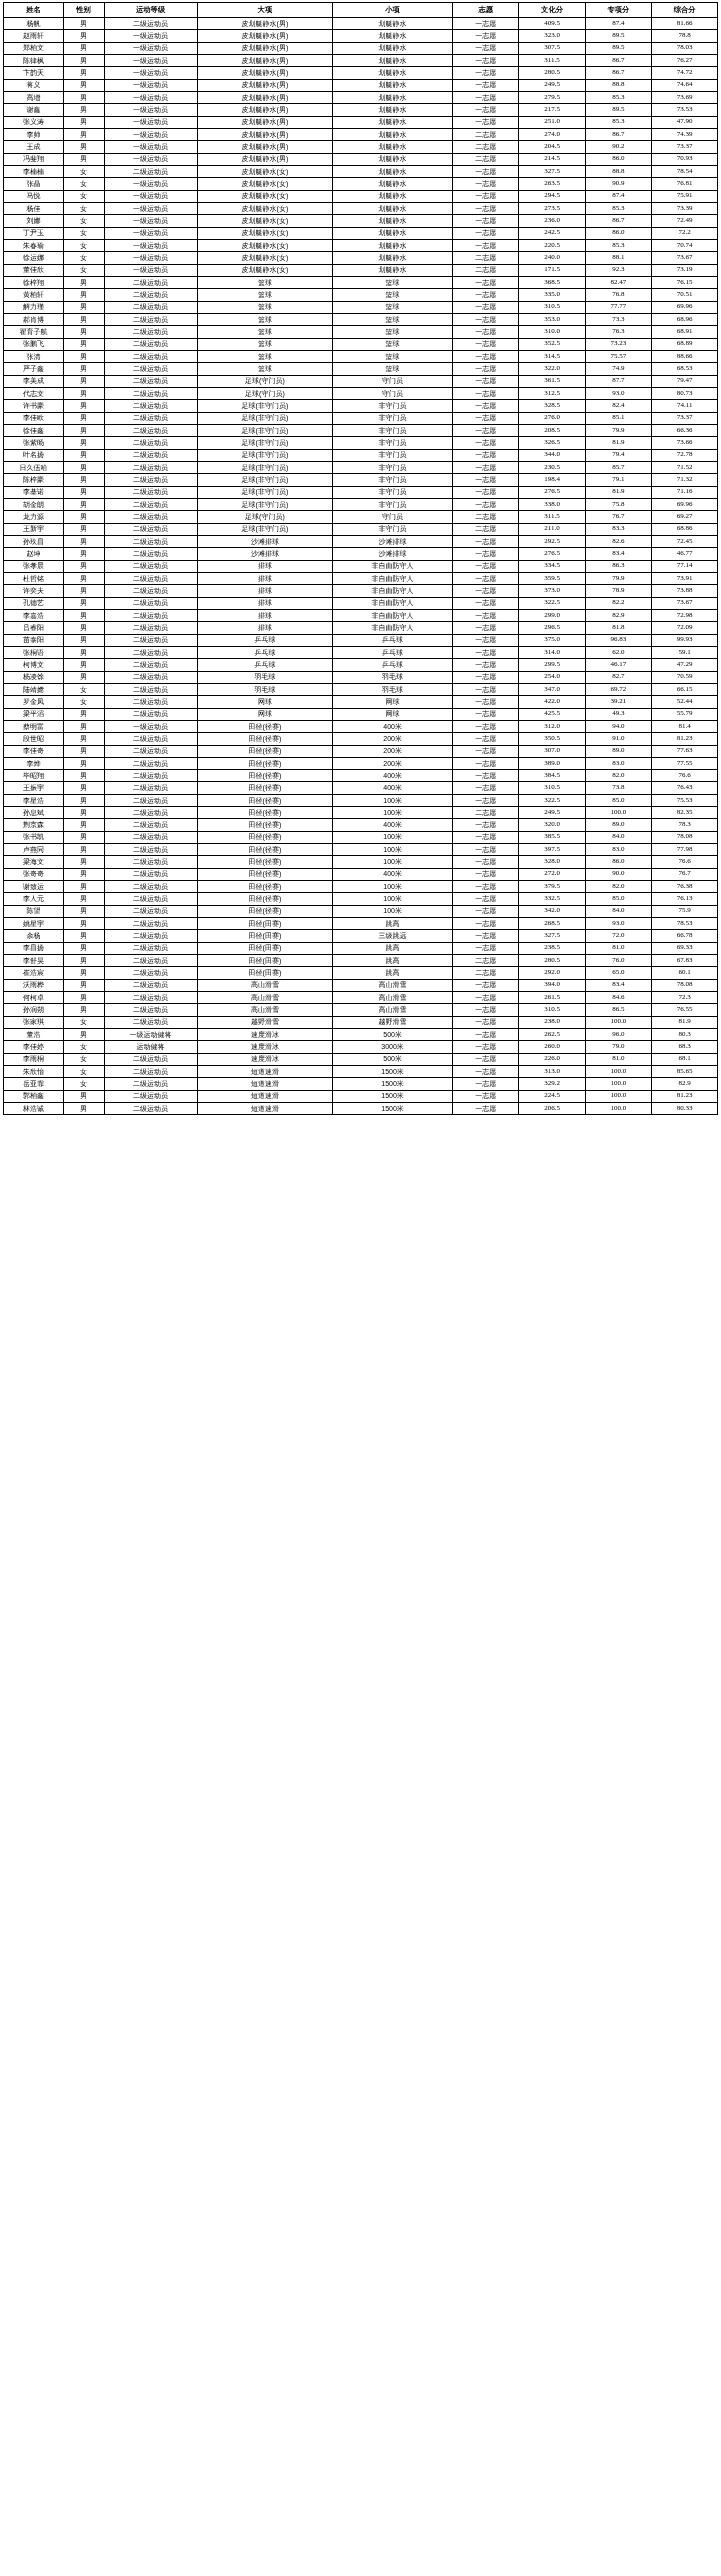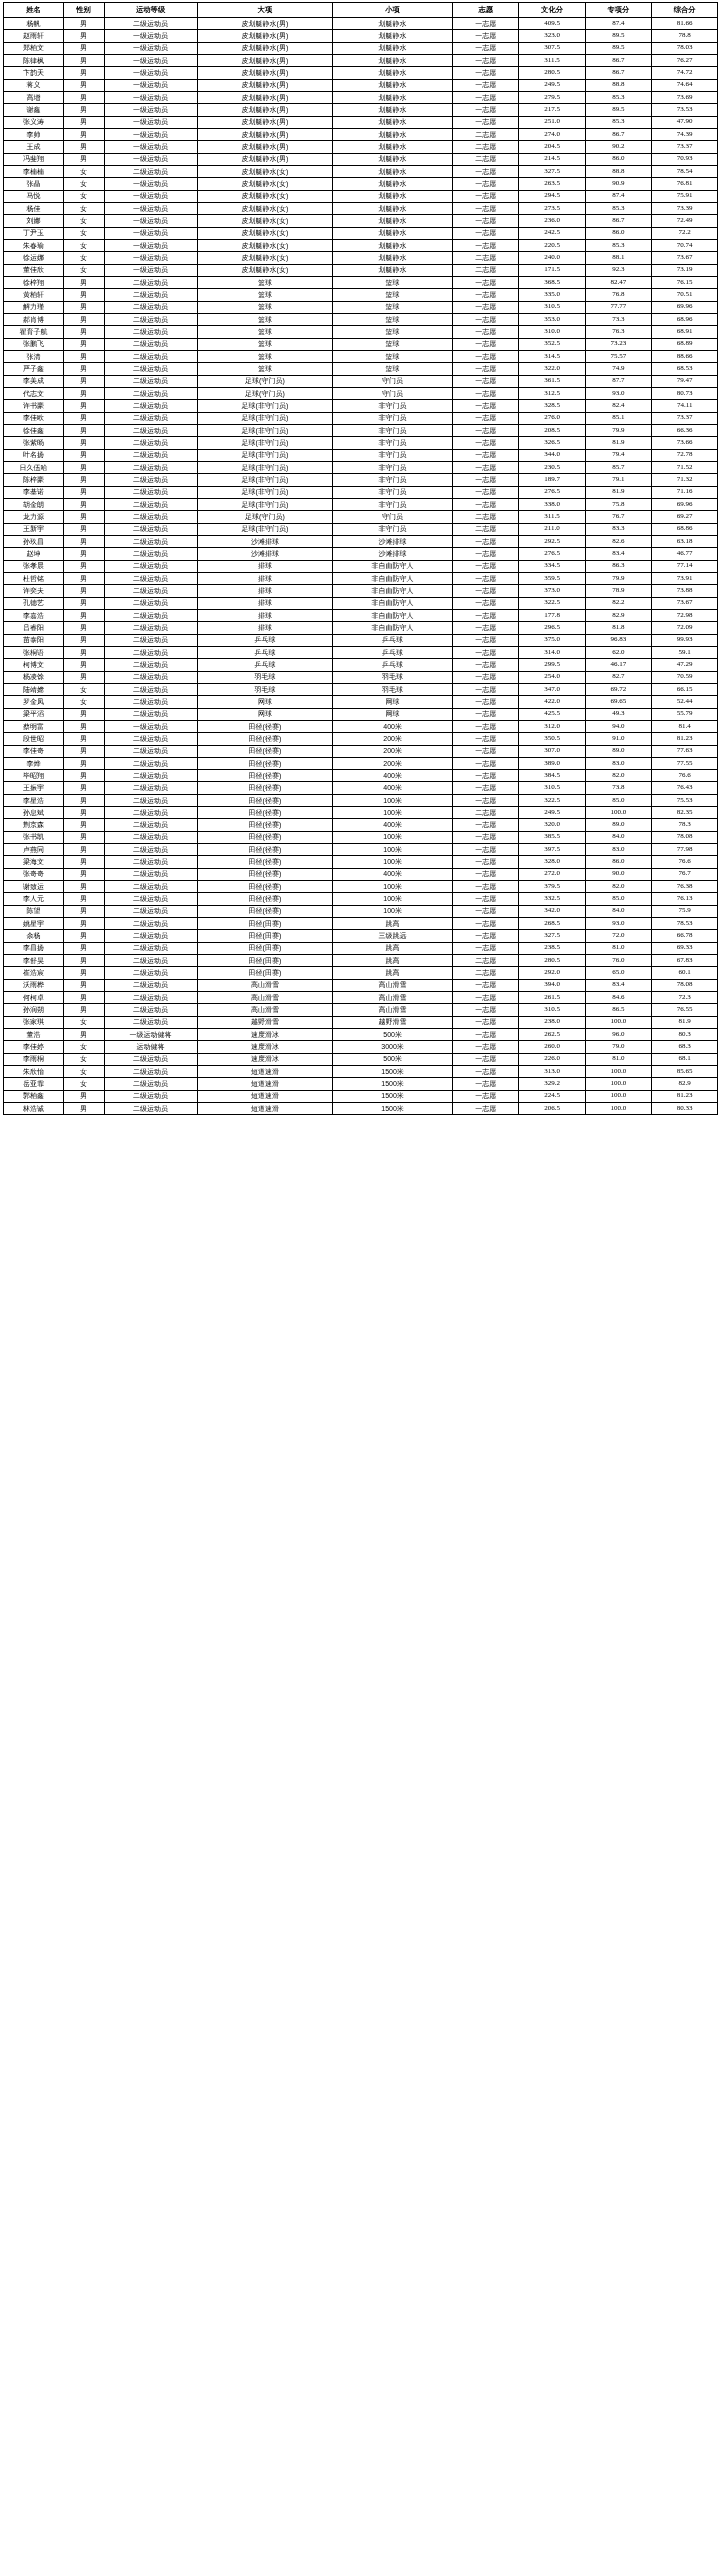--- a/index.html
+++ b/index.html
@@ -489,21 +489,21 @@
           <td class="num">85.7</td>
           <td class="num">71.52</td>
         </tr>
         <tr>
           <td>陈梓豪</td>
           <td>男</td>
           <td>二级运动员</td>
           <td>足球(非守门员)</td>
           <td>非守门员</td>
           <td>一志愿</td>
-          <td class="num">189.7</td>
+          <td class="num">198.4</td>
           <td class="num">79.1</td>
           <td class="num">71.32</td>
         </tr>
         <tr>
           <td>李基诺</td>
           <td>男</td>
           <td>二级运动员</td>
           <td>足球(非守门员)</td>
           <td>非守门员</td>
           <td>一志愿</td>
@@ -546,21 +546,21 @@
         </tr>
         <tr>
           <td>孙玖昌</td>
           <td>男</td>
           <td>二级运动员</td>
           <td>沙滩排球</td>
           <td>沙滩排球</td>
           <td>一志愿</td>
           <td class="num">292.5</td>
           <td class="num">82.6</td>
-          <td class="num">63.18</td>
+          <td class="num">72.45</td>
         </tr>
         <tr>
           <td>赵坤</td>
           <td>男</td>
           <td>二级运动员</td>
           <td>沙滩排球</td>
           <td>沙滩排球</td>
           <td>一志愿</td>
           <td class="num">276.5</td>
           <td class="num">83.4</td>
@@ -610,21 +610,21 @@
           <td class="num">82.2</td>
           <td class="num">73.67</td>
         </tr>
         <tr>
           <td>李嘉浩</td>
           <td>男</td>
           <td>二级运动员</td>
           <td>排球</td>
           <td>非自由防守人</td>
           <td>一志愿</td>
-          <td class="num">177.8</td>
+          <td class="num">299.0</td>
           <td class="num">82.9</td>
           <td class="num">72.98</td>
         </tr>
         <tr>
           <td>吕睿阳</td>
           <td>男</td>
           <td>二级运动员</td>
           <td>排球</td>
           <td>非自由防守人</td>
           <td>一志愿</td>
@@ -688,21 +688,21 @@
           <td class="num">66.15</td>
         </tr>
         <tr>
           <td>罗金凤</td>
           <td>女</td>
           <td>二级运动员</td>
           <td>网球</td>
           <td>网球</td>
           <td>一志愿</td>
           <td class="num">422.0</td>
-          <td class="num">69.65</td>
+          <td class="num">39.21</td>
           <td class="num">52.44</td>
         </tr>
         <tr>
           <td>梁平滔</td>
           <td>男</td>
           <td>二级运动员</td>
           <td>网球</td>
           <td>网球</td>
           <td>一志愿</td>
           <td class="num">425.5</td>

